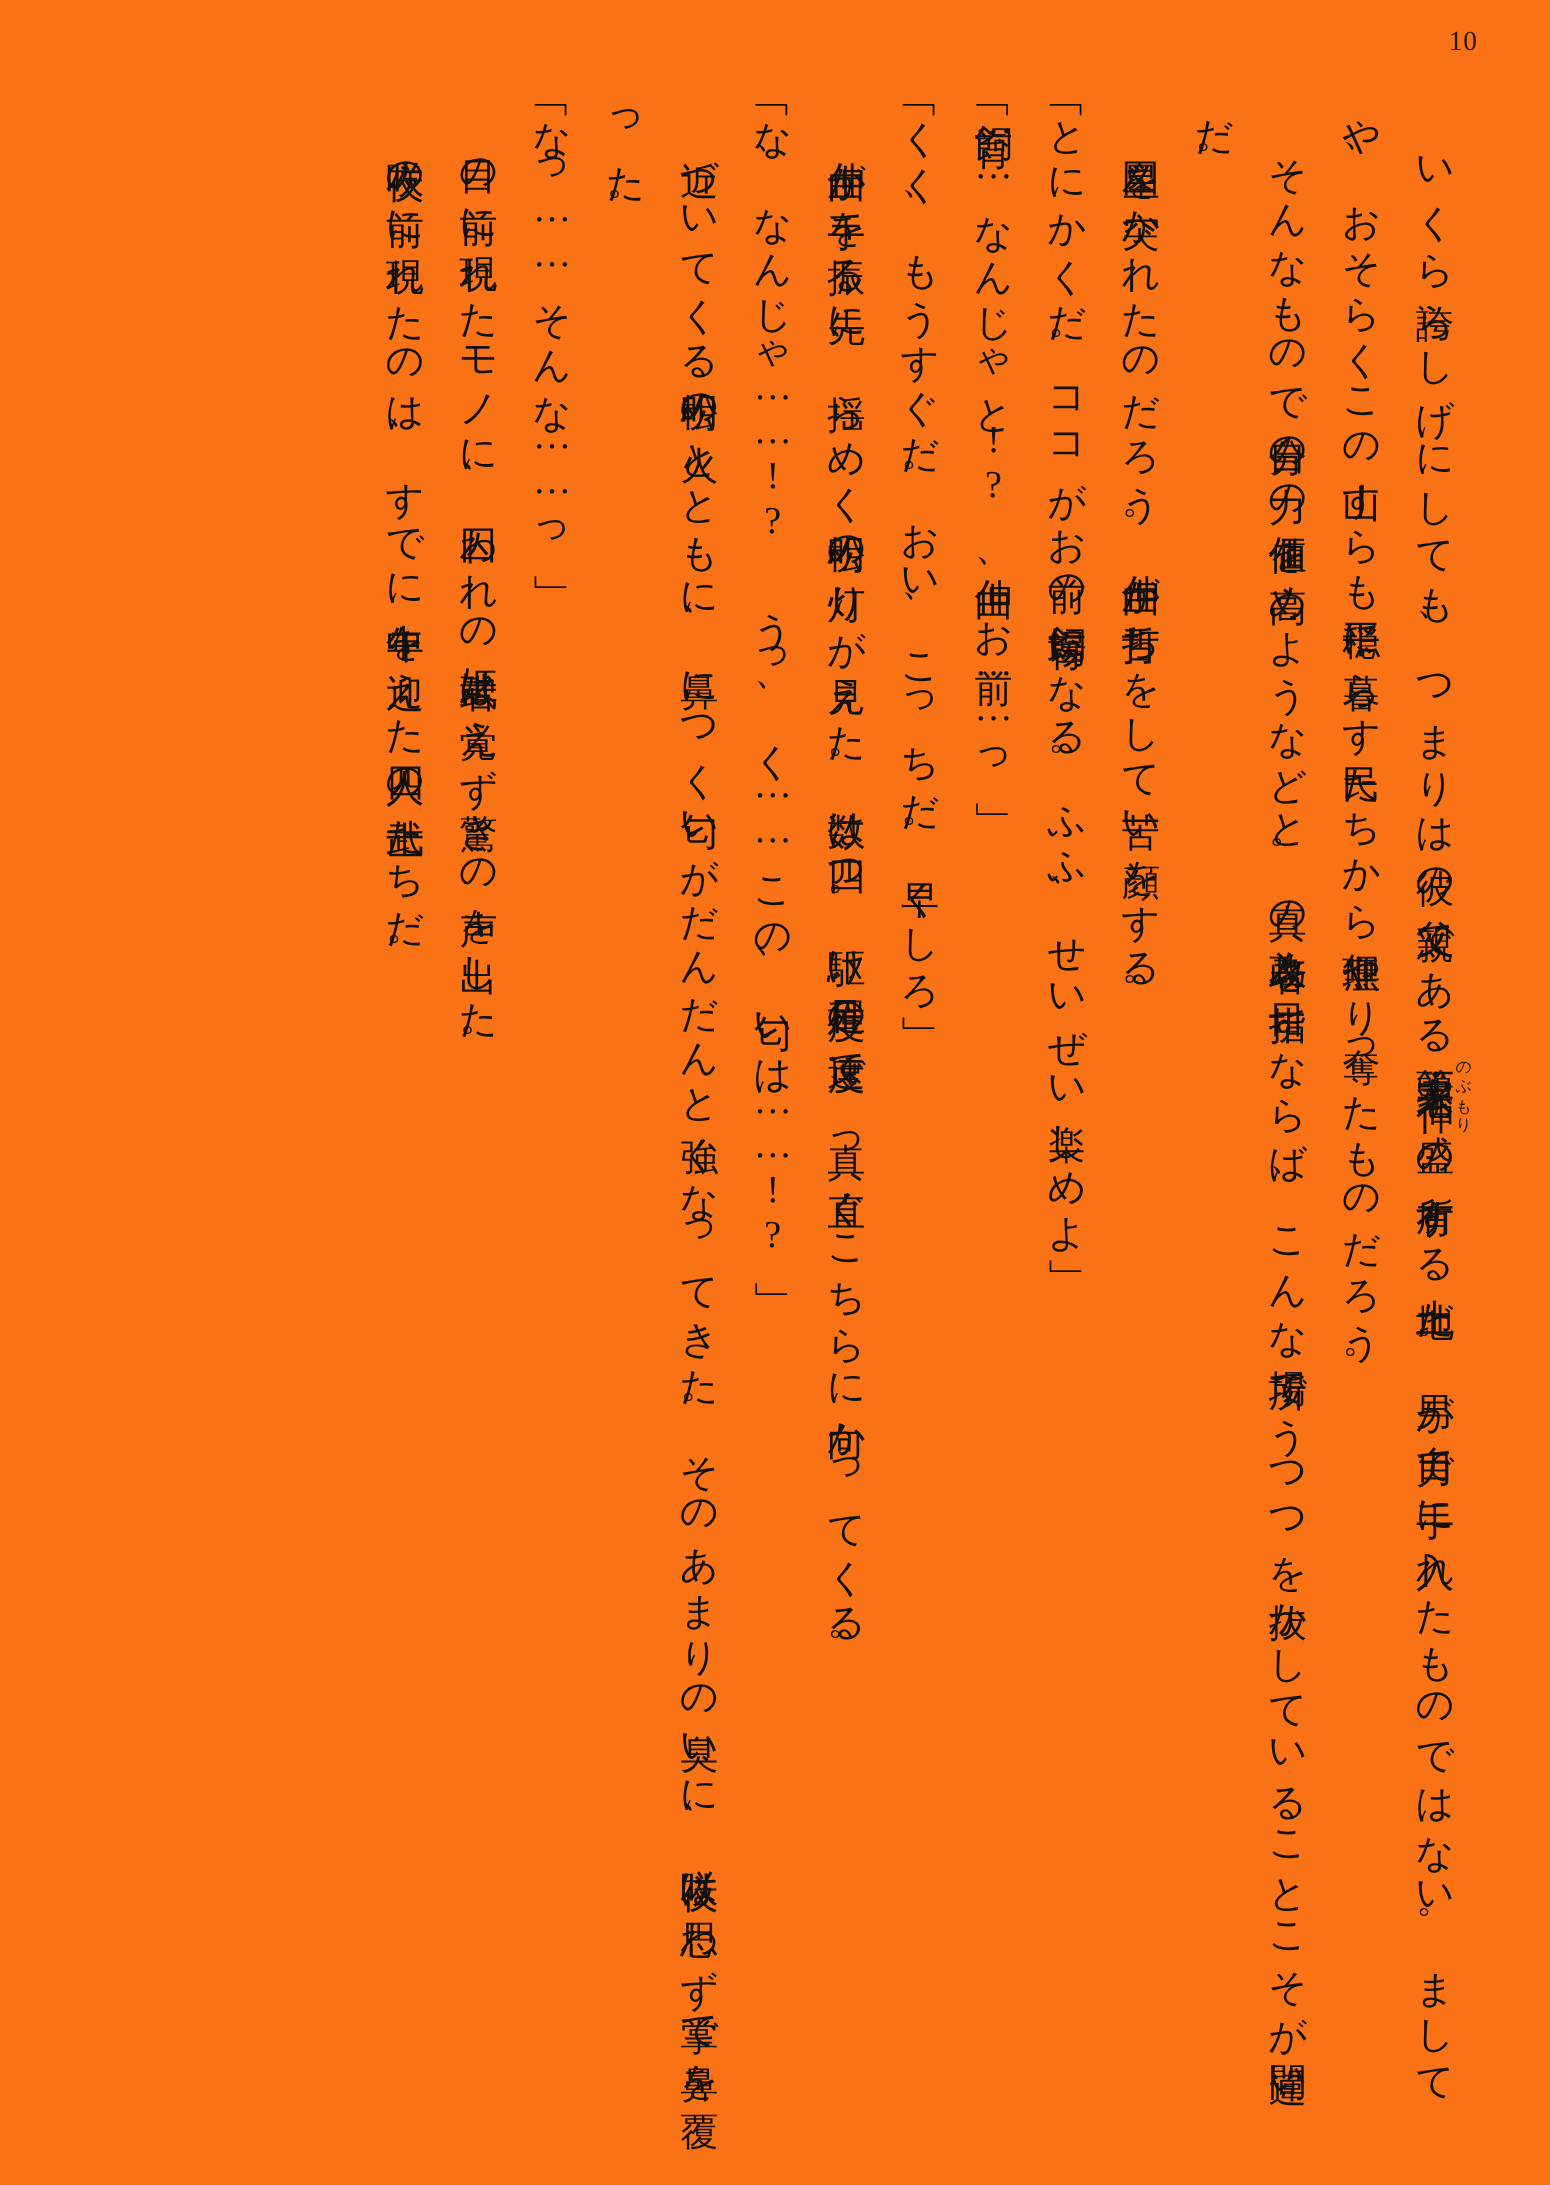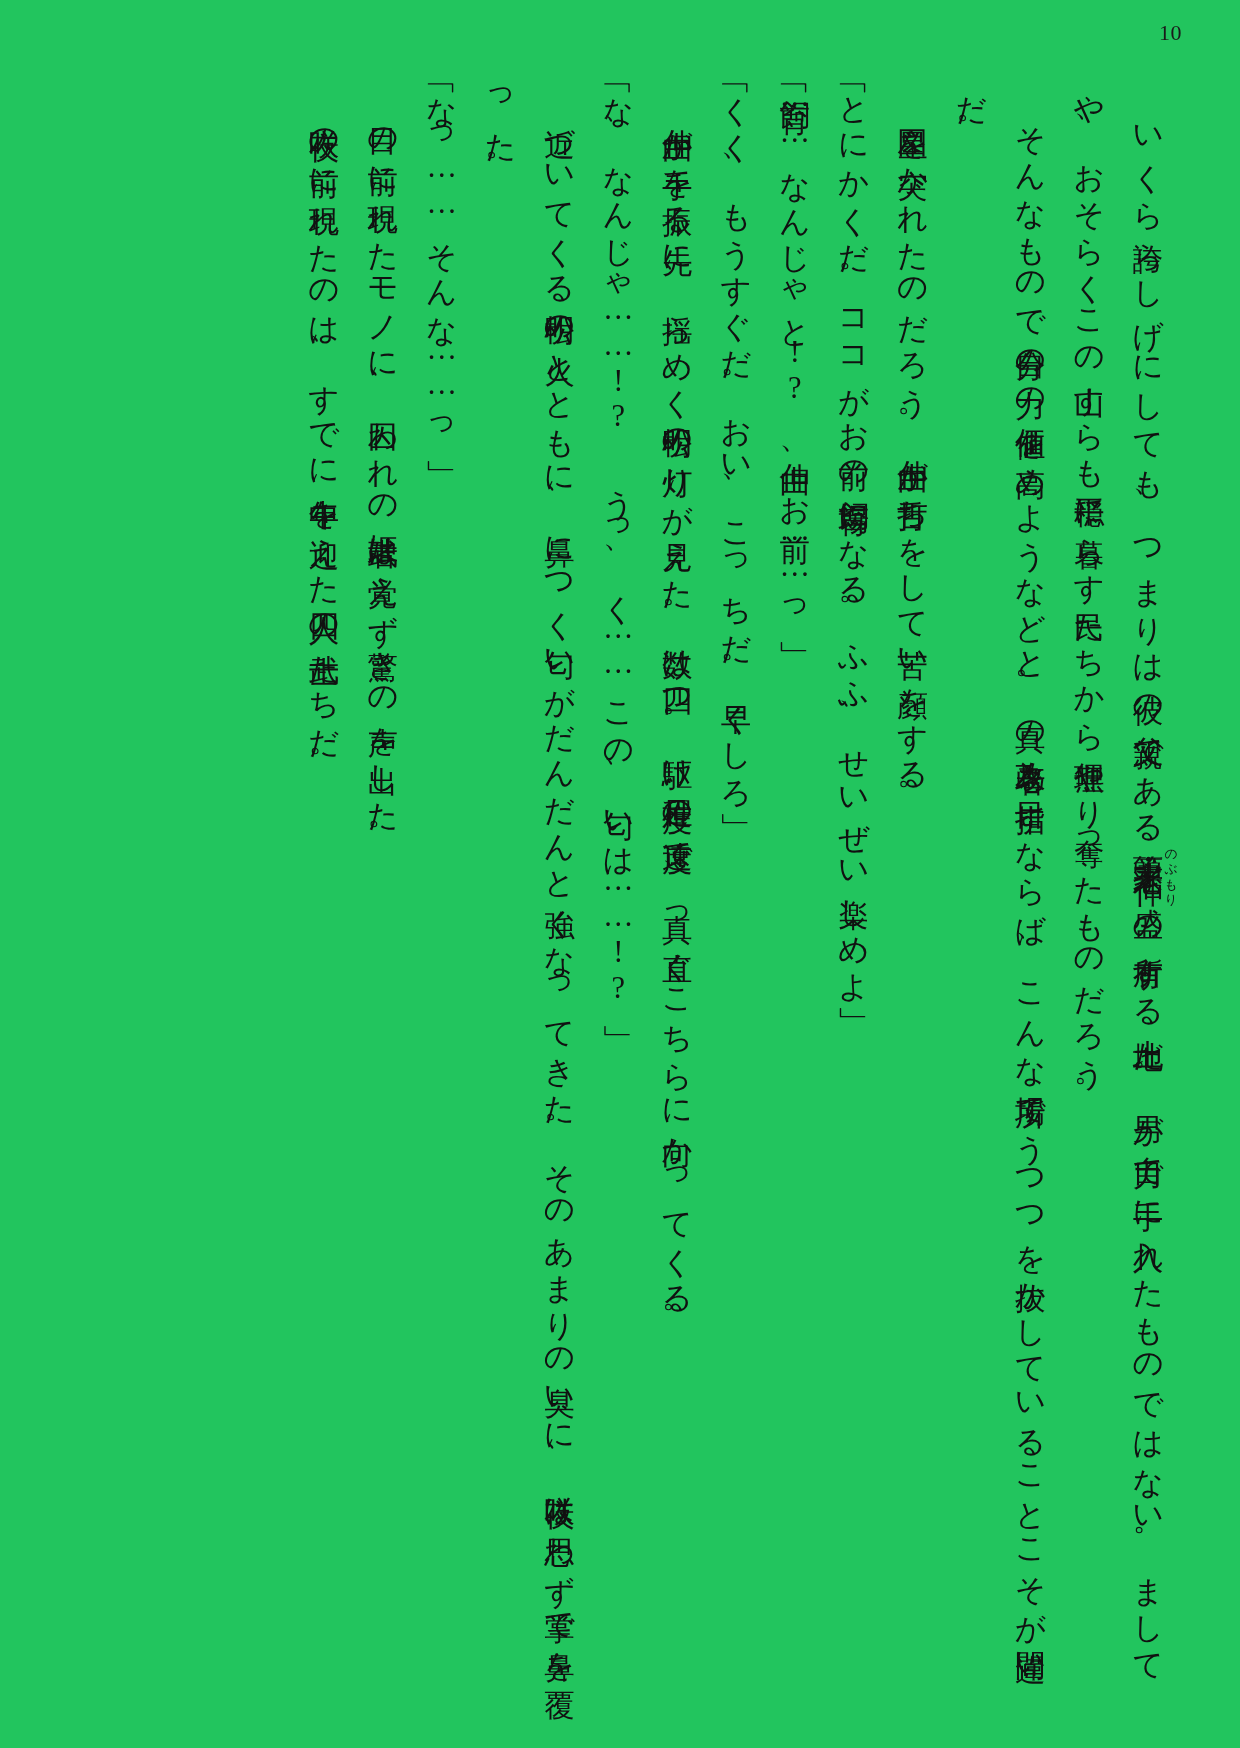--- a/index.html
+++ b/index.html
@@ -4,21 +4,21 @@
 <style>
   html, body {
     margin: 0;
     padding: 0;
     background: #ffffff;
   }
   .page {
     position: relative;
     width: 1240px;
     height: 1748px;
-    background: #22c55e;
+    background: #f97316;
     box-sizing: border-box;
     overflow: hidden;
     font-family: "Liberation Serif", "DejaVu Serif", serif;
     color: #111111;
     text-decoration: underline;
   }
   .page-number {
     position: absolute;
     top: 22px;
     right: 58px;

